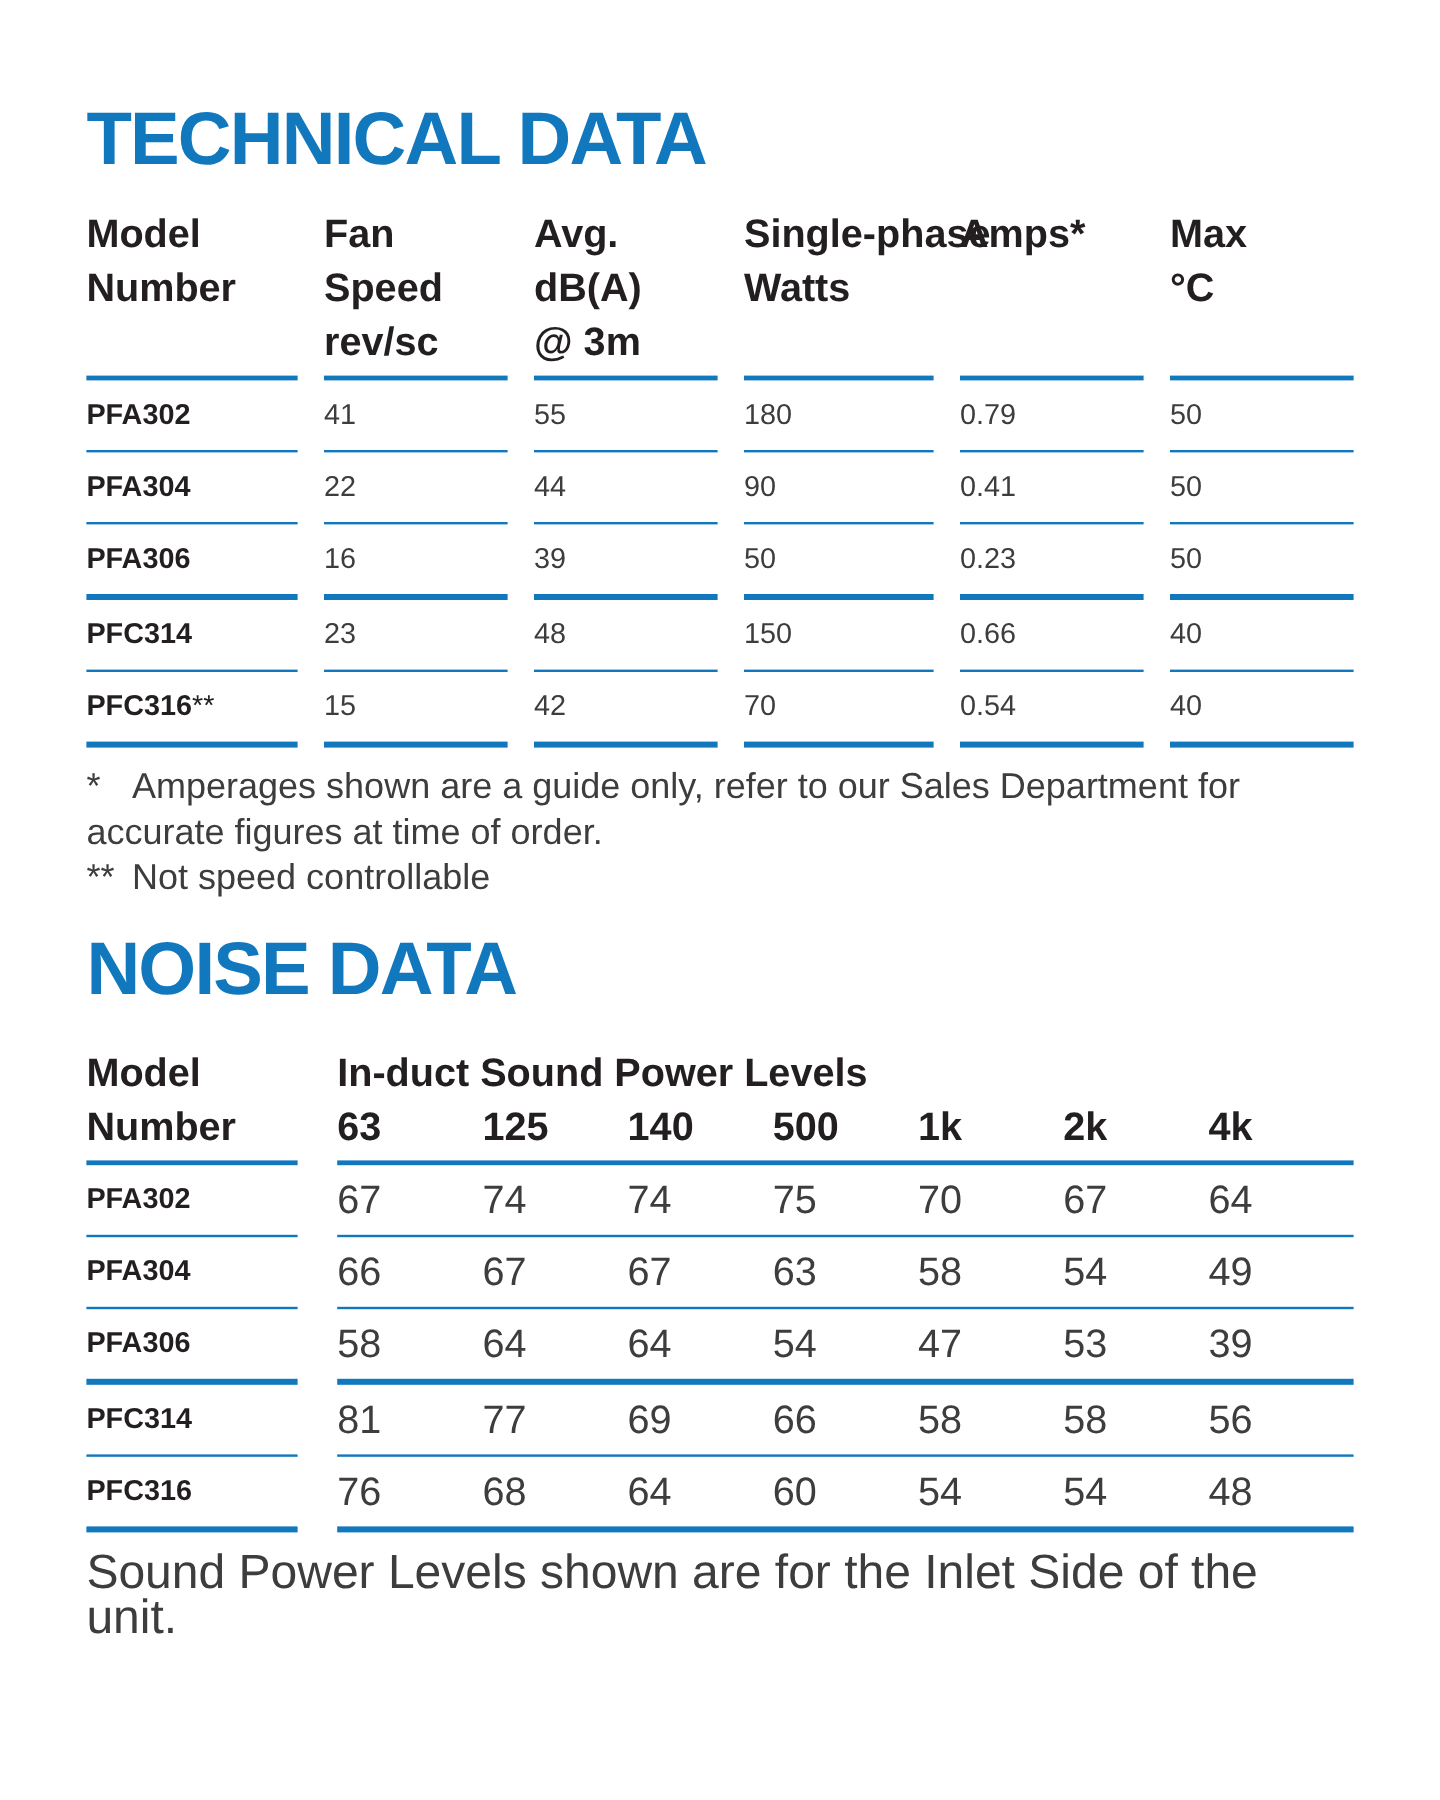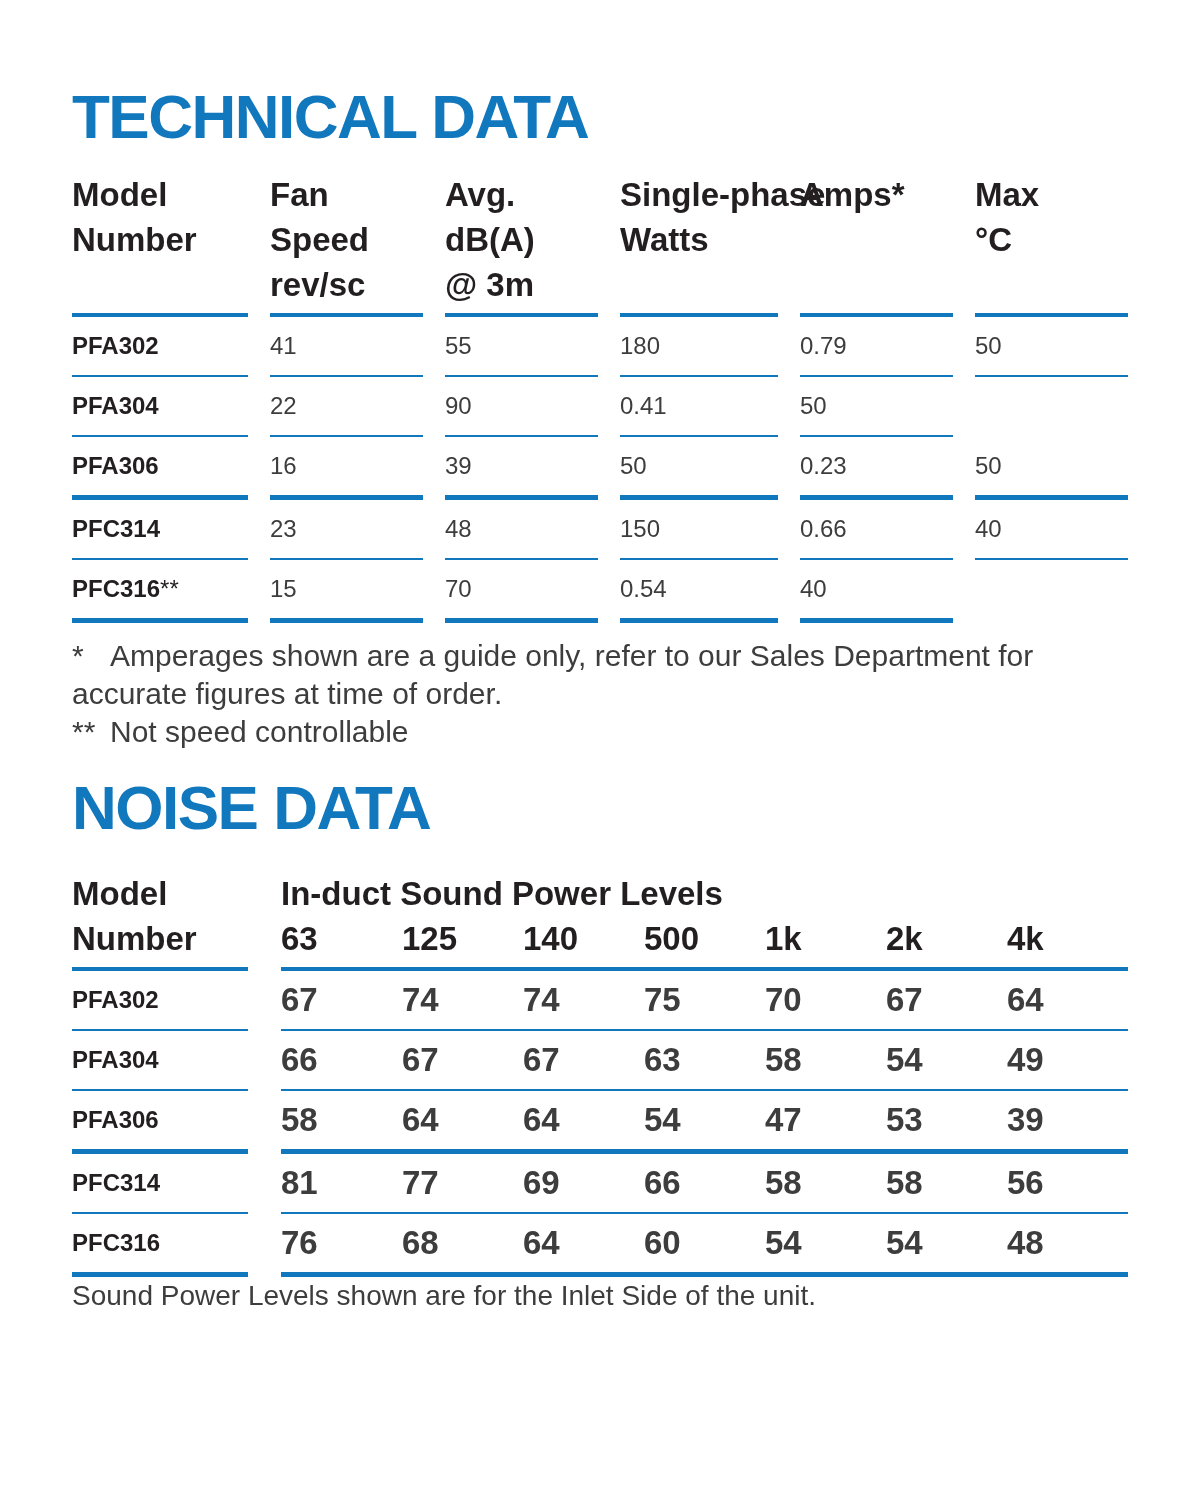--- a/index.html
+++ b/index.html
@@ -50,36 +50,35 @@
     font-size:24px; line-height:42px; padding:8px 0;
     border-bottom:2px solid var(--accent);
     color:var(--val);
   }
   .row-thick .cell { border-bottom-width:5px; }
   .cell.model { font-weight:bold; color:var(--ink); }
   .cell.model .suffix { font-weight:normal; color:var(--ink); }
 
   .vals-wrap {
     border-bottom:2px solid var(--accent);
-    font-weight:bold;
   }
   .row-thick .vals-wrap { border-bottom-width:5px; }
   .vals-wrap .vcell {
     font-size:33px; line-height:42px; padding:8px 0;
     color:var(--val);
   }
 
   
   .footnotes {
     margin-top:14px; font-size:30px; line-height:38px;
     color:var(--val); max-width:1098px;
   }
   .fn-marker { display:inline-block; width:38px; }
 
-  .note { font-size:28px; line-height:38px; color:var(--val); }
+  .note { margin-top:14px; font-size:40px; line-height:38px; color:var(--val); }
 
   sub.lw-sub { font-size:0.62em; vertical-align:-0.22em; font-weight:bold; }
 </style>
 </head>
 <body>
 
 <div class="page">
 
   <h1 class="section-title">TECHNICAL DATA</h1>
 
@@ -117,20 +116,21 @@
       <div class="cell model"><span>PFA302</span></div>
       <div class="cell">41</div>
       <div class="cell">55</div>
       <div class="cell">180</div>
       <div class="cell">0.79</div>
       <div class="cell">50</div>
     </div>
     <div class="tech-grid row-thin">
       <div class="cell model"><span>PFA304</span></div>
       <div class="cell">22</div>
+      <div class="cell">44</div>
       <div class="cell">90</div>
       <div class="cell">0.41</div>
       <div class="cell">50</div>
     </div>
     <div class="tech-grid row-thick">
       <div class="cell model"><span>PFA306</span></div>
       <div class="cell">16</div>
       <div class="cell">39</div>
       <div class="cell">50</div>
       <div class="cell">0.23</div>
@@ -140,20 +140,21 @@
       <div class="cell model"><span>PFC314</span></div>
       <div class="cell">23</div>
       <div class="cell">48</div>
       <div class="cell">150</div>
       <div class="cell">0.66</div>
       <div class="cell">40</div>
     </div>
     <div class="tech-grid row-thick">
       <div class="cell model"><span>PFC316</span><span class="suffix">**</span></div>
       <div class="cell">15</div>
+      <div class="cell">42</div>
       <div class="cell">70</div>
       <div class="cell">0.54</div>
       <div class="cell">40</div>
     </div>
   </div>
 
   <div class="footnotes">
     <div><span class="fn-marker">*</span><span>Amperages shown are a guide only, refer to our Sales Department for accurate figures at time of order.</span></div>
     <div><span class="fn-marker">**</span><span>Not speed controllable</span></div>
   </div>

